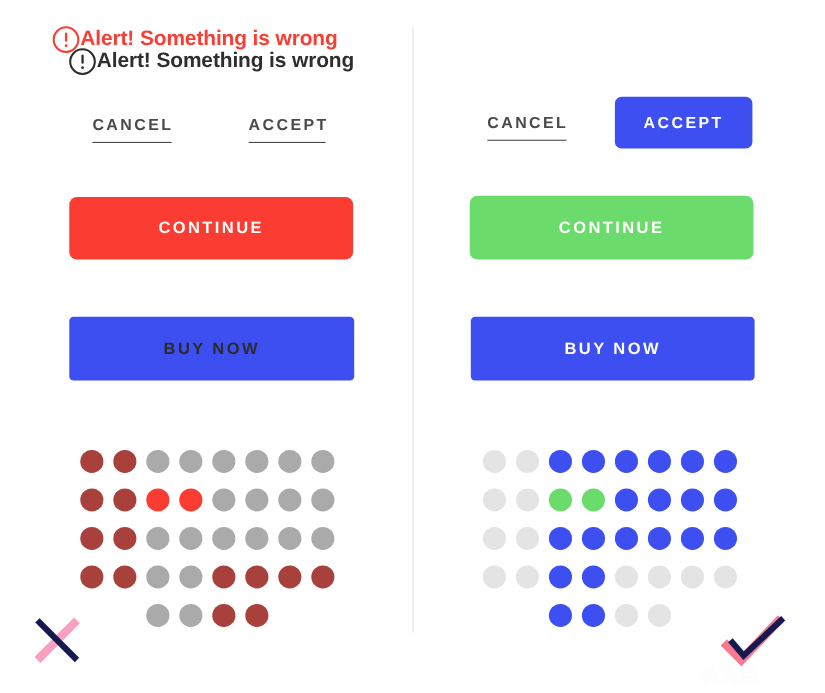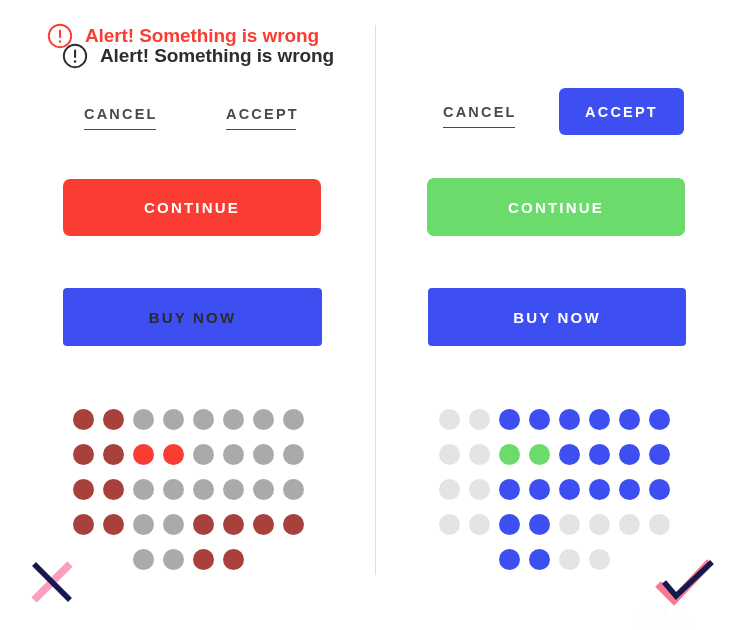--- a/index.html
+++ b/index.html
@@ -38,21 +38,20 @@
     height: 630px;
   }
   .panel-left  { left: 0px;   width: 375px; }
   .panel-right { left: 375px; width: 375px; }
 
   
   .alert-row {
     position: absolute;
     display: flex;
     align-items: center;
-    gap: 12px;
   }
   .alert-row-left  { left: 62px; top: 43px; }
   .alert-row-right { left: 47px; top: 23px; }
 
   .alert-icon {
     width: 26px;
     height: 26px;
     flex: 0 0 auto;
     display: block;
   }

